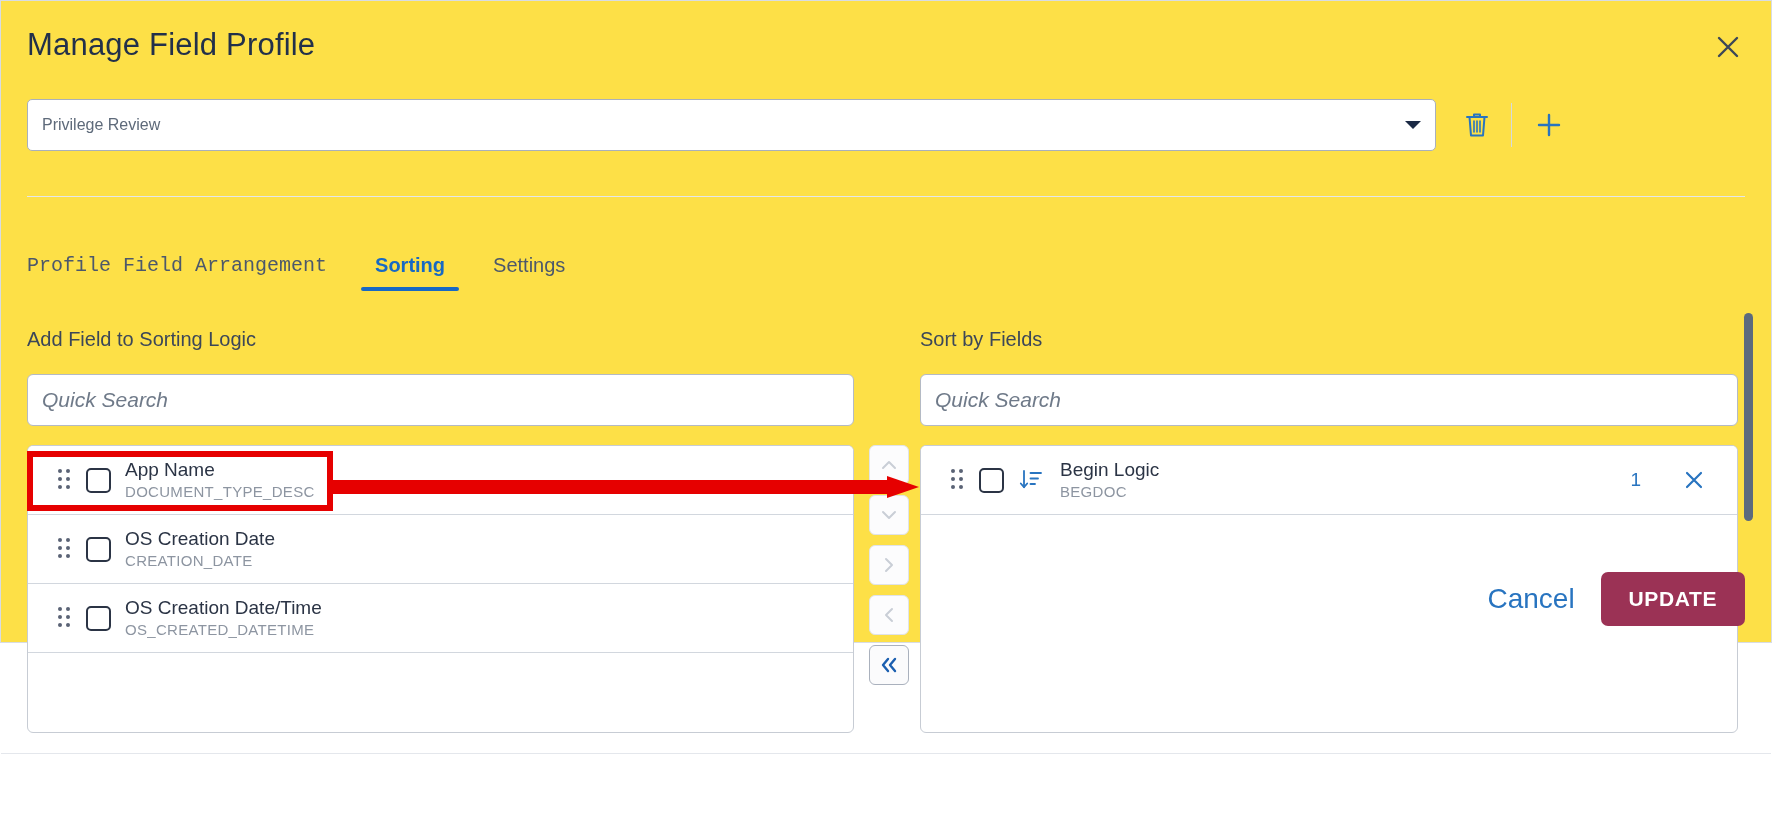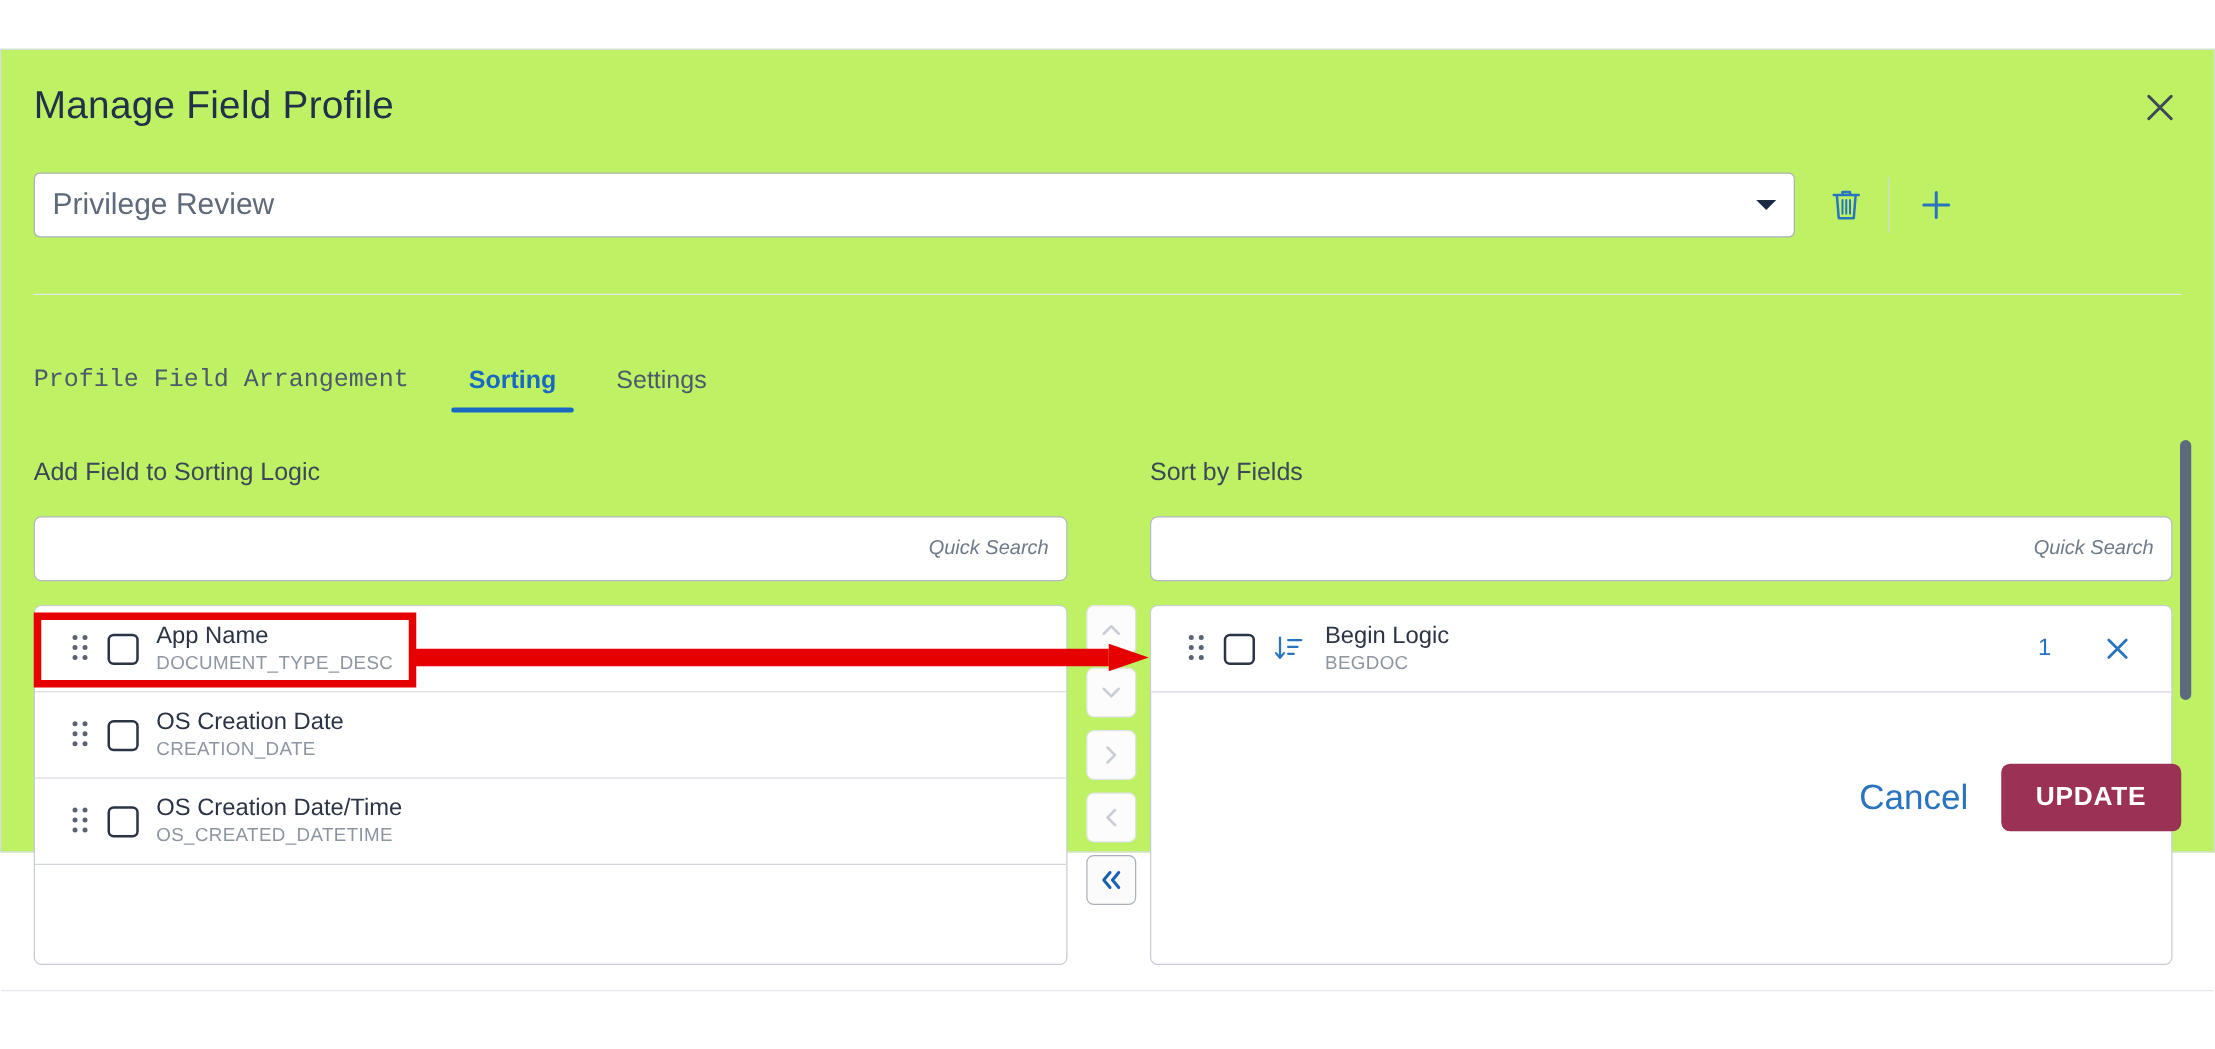--- a/index.html
+++ b/index.html
@@ -11,23 +11,22 @@
     overflow: hidden;
     background: #ffffff;
     font-family: "Liberation Sans", sans-serif;
     color: #2b3445;
   }
 
   .dialog {
     position: relative;
     width: 1772px;
     height: 643px;
-    background: #bef264;
+    background: #fde047;
     border: 1px solid #d8dce3;
-    margin-top: 39px;
   }
 
   
   .dialog-header {
     position: absolute;
     top: 0; left: 0; right: 0;
     height: 86px;
   }
   .dialog-title {
     position: absolute;
@@ -68,21 +67,21 @@
     height: 52px;
     border: 1px solid #a9b0bb;
     border-radius: 5px;
     background: #fff;
     display: flex;
     align-items: center;
     cursor: pointer;
   }
   .profile-select-value {
     margin-left: 14px;
-    font-size: 24px;
+    font-size: 16px;
     color: #5e6a7a;
   }
   .chevron-down-icon {
     position: absolute;
     right: 14px;
     top: 50%;
     transform: translateY(-50%);
     width: 0; height: 0;
     border-left: 8px solid transparent;
     border-right: 8px solid transparent;
@@ -168,25 +167,24 @@
     display: flex;
     align-items: center;
     padding: 0 14px;
   }
   .search-left  { left: 26px;  top: 373px; width: 827px; }
   .search-right { left: 919px; top: 373px; width: 818px; }
   .search-box input {
     border: none;
     outline: none;
     width: 100%;
-    font-size: 16px;
+    font-size: 21px;
     font-family: "Liberation Sans", sans-serif;
     color: #3c4758;
     background: transparent;
-    text-align: right;
   }
   .search-box input::placeholder {
     color: #6f7a89;
     font-style: italic;
   }
 
   
   .list-box {
     position: absolute;
     background: #fff;

